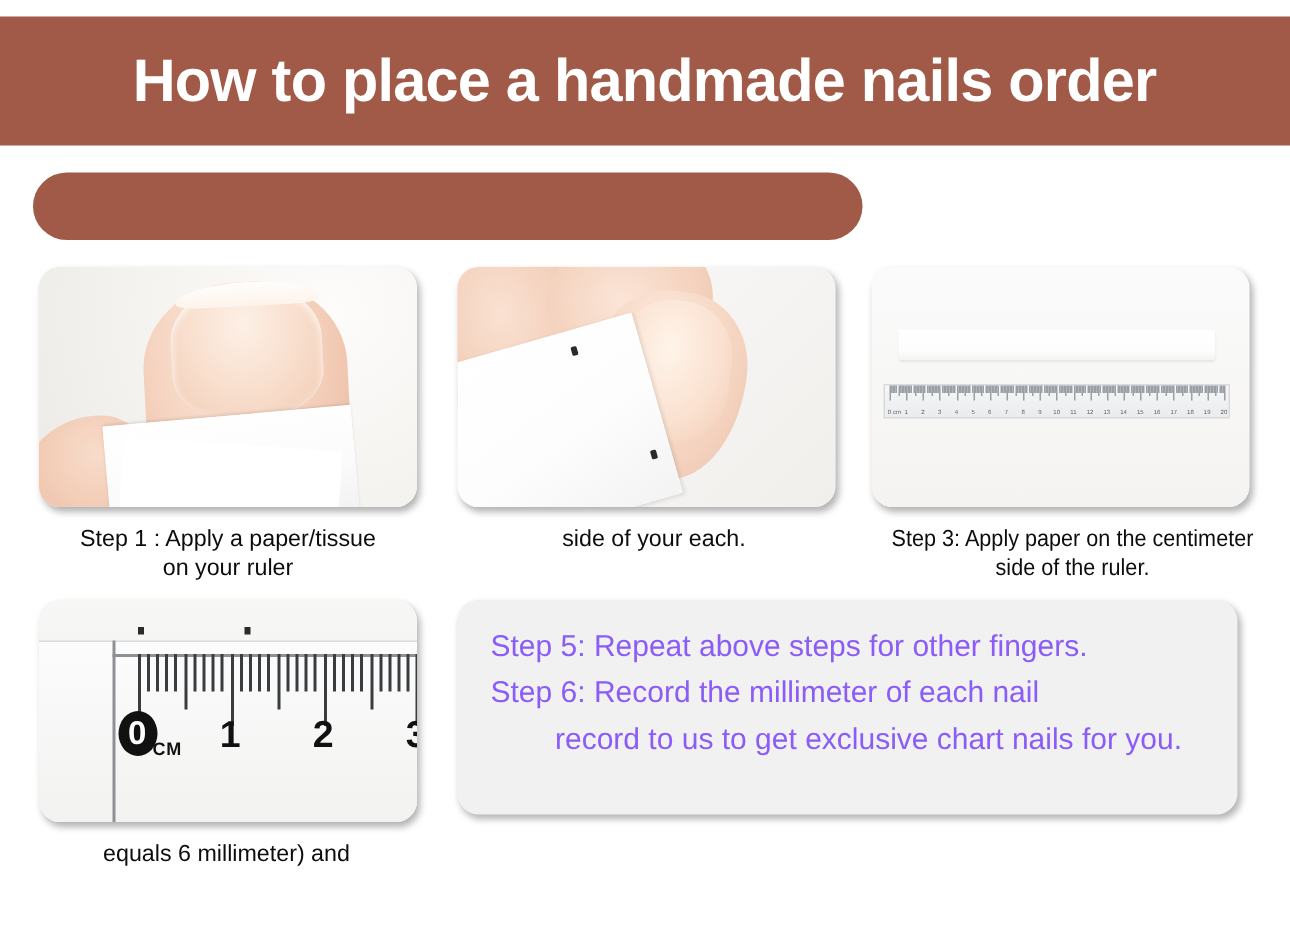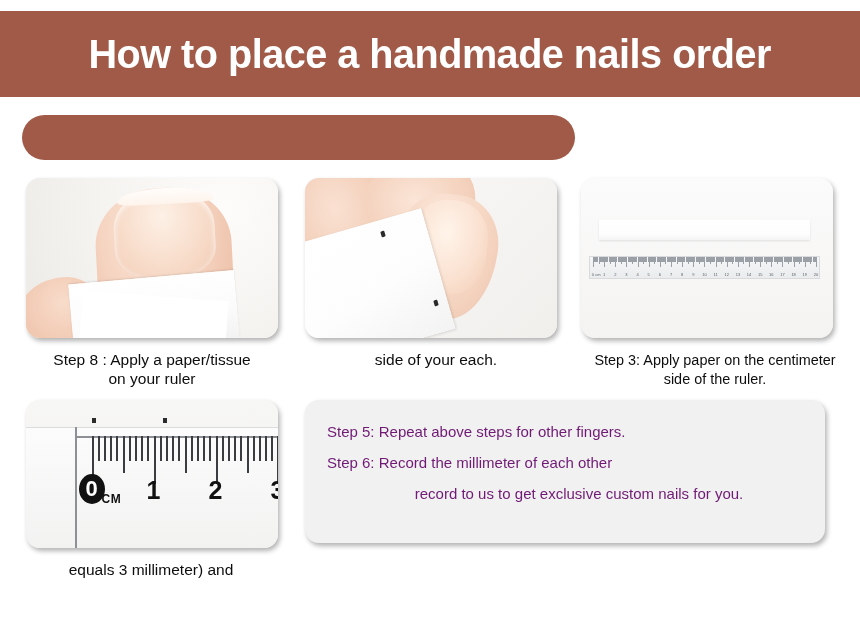--- a/index.html
+++ b/index.html
@@ -307,23 +307,23 @@
     position: absolute;
     left: 305px; top: 400px;
     width: 520px; height: 143px;
     background: #f1f1f1;
     border-radius: 14px;
     box-shadow: 2px 3px 5px rgba(0,0,0,0.30);
     box-sizing: border-box;
     padding: 22px 20px 0 22px;
   }
   .step-line {
-    font-size: 15px;
+    font-size: 20px;
     line-height: 19px;
-    color: #701a75;
+    color: #8b5cf6;
     margin-bottom: 12px;
     white-space: nowrap;
   }
   .step-line.wrap { white-space: normal; }
   .step-line .cont {
     display: block;
     text-align: center;
     padding-left: 26px;
     white-space: nowrap;
   }
@@ -646,36 +646,36 @@
     <div class="p4-cm">CM</div>
     <div class="p4-nums" id="p4-nums">
         <span style="left: 50.6%;">1</span>
         <span style="left: 75.2%;">2</span>
         <span style="left: 99.8%;">3</span>
       </div>
   </div>
 </div>
 
 <div class="caption" id="caption-1">
-  <span class="cap-line">Step 8 : Apply a paper/tissue</span>
+  <span class="cap-line">Step 1 : Apply a paper/tissue</span>
   <span class="cap-line">on your ruler</span>
 </div>
 
 <div class="caption" id="caption-2">
   <span class="cap-line">side of your each.</span>
 </div>
 
 <div class="caption" id="caption-3">
   <span class="cap-line">Step 3: Apply paper on the centimeter</span>
   <span class="cap-line">side of the ruler.</span>
 </div>
 
 <div class="caption" id="caption-4">
-  <span class="cap-line">equals 3 millimeter) and</span>
+  <span class="cap-line">equals 6 millimeter) and</span>
 </div>
 
 <div id="steps-card">
   <div class="step-line">Step 5: Repeat above steps for other fingers.</div>
-  <div class="step-line">Step 6: Record the millimeter of  each other</div>
+  <div class="step-line">Step 6: Record the millimeter of  each nail</div>
   <div class="step-line wrap">
-    <span class="cont">record to us to get exclusive custom nails for you.</span>
+    <span class="cont">record to us to get exclusive chart nails for you.</span>
   </div>
 </div>
 
 </body></html>

